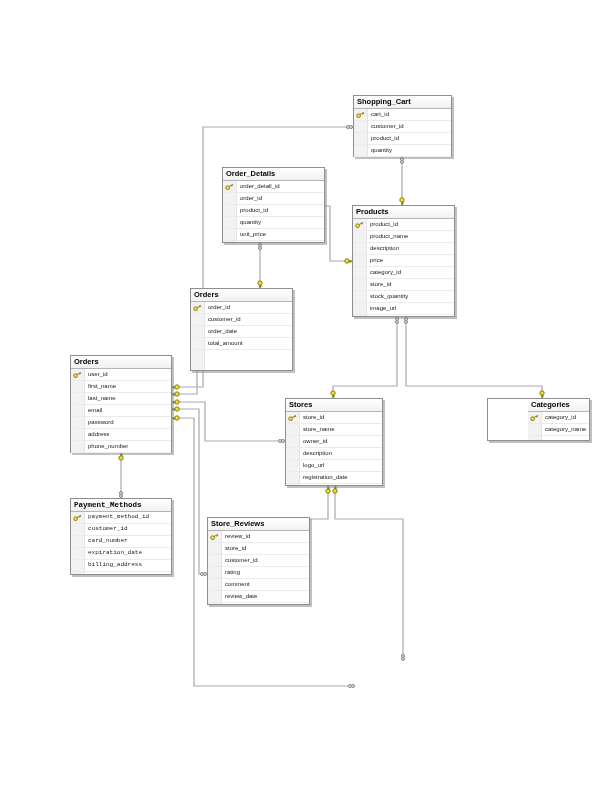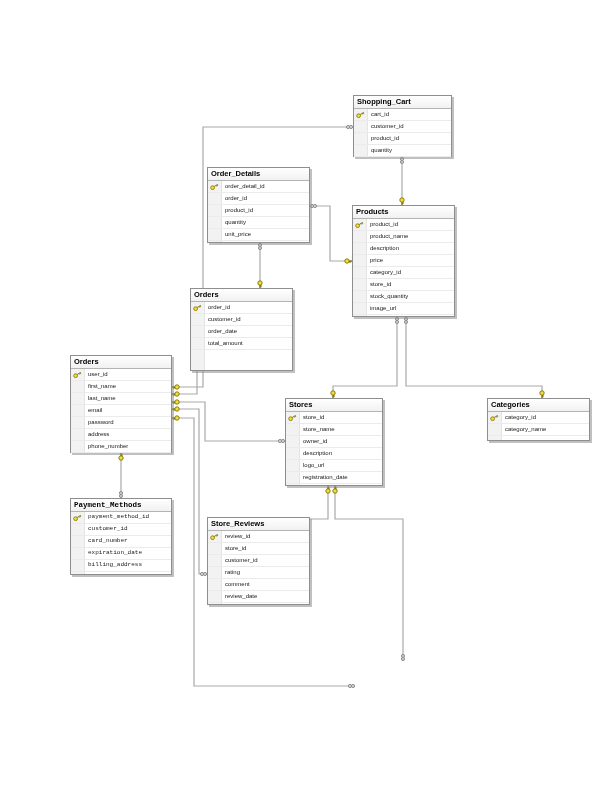--- a/index.html
+++ b/index.html
@@ -232,21 +232,21 @@
           <div class="db-colname">product_id</div>
         </div>
         <div class="db-row">
           <div class="db-gutter"></div>
           <div class="db-colname">quantity</div>
         </div>
         <div class="db-filler">
           <div class="db-gutter"></div>
         </div>
       </div>
-      <div class="db-table" style="left: 207px; top: 167px; width: 103px; height: 76px;">
+      <div class="db-table" style="left: 222px; top: 167px; width: 103px; height: 76px;">
         <div class="db-header">Order_Details</div>
         <div class="db-row">
           <div class="db-gutter">
             <svg width="9" height="8" viewBox="0 0 9 8">
               <path d="M4.1 3.6 L7.7 1.4 M6.1 2.4 L6.7 3.5 M7.2 1.8 L7.8 2.9" stroke="#7d7000" stroke-width="0.9" fill="none"></path>
               <circle cx="2.6" cy="4.7" r="1.9" fill="#f2df3a" stroke="#7d7000" stroke-width="0.8"></circle>
             </svg>
           </div>
           <div class="db-colname">order_detail_id</div>
         </div>
@@ -407,21 +407,21 @@
           <div class="db-colname">logo_url</div>
         </div>
         <div class="db-row">
           <div class="db-gutter"></div>
           <div class="db-colname">registration_date</div>
         </div>
         <div class="db-filler">
           <div class="db-gutter"></div>
         </div>
       </div>
-      <div class="db-table" style="left: 487px; top: 398px; width: 103px; height: 43px;">
+      <div class="db-table" style="left: 487px; top: 398px; width: 103px; height: 43px; padding-left: 40px;">
         <div class="db-header">Categories</div>
         <div class="db-row">
           <div class="db-gutter">
             <svg width="9" height="8" viewBox="0 0 9 8">
               <path d="M4.1 3.6 L7.7 1.4 M6.1 2.4 L6.7 3.5 M7.2 1.8 L7.8 2.9" stroke="#7d7000" stroke-width="0.9" fill="none"></path>
               <circle cx="2.6" cy="4.7" r="1.9" fill="#f2df3a" stroke="#7d7000" stroke-width="0.8"></circle>
             </svg>
           </div>
           <div class="db-colname">category_id</div>
         </div>

